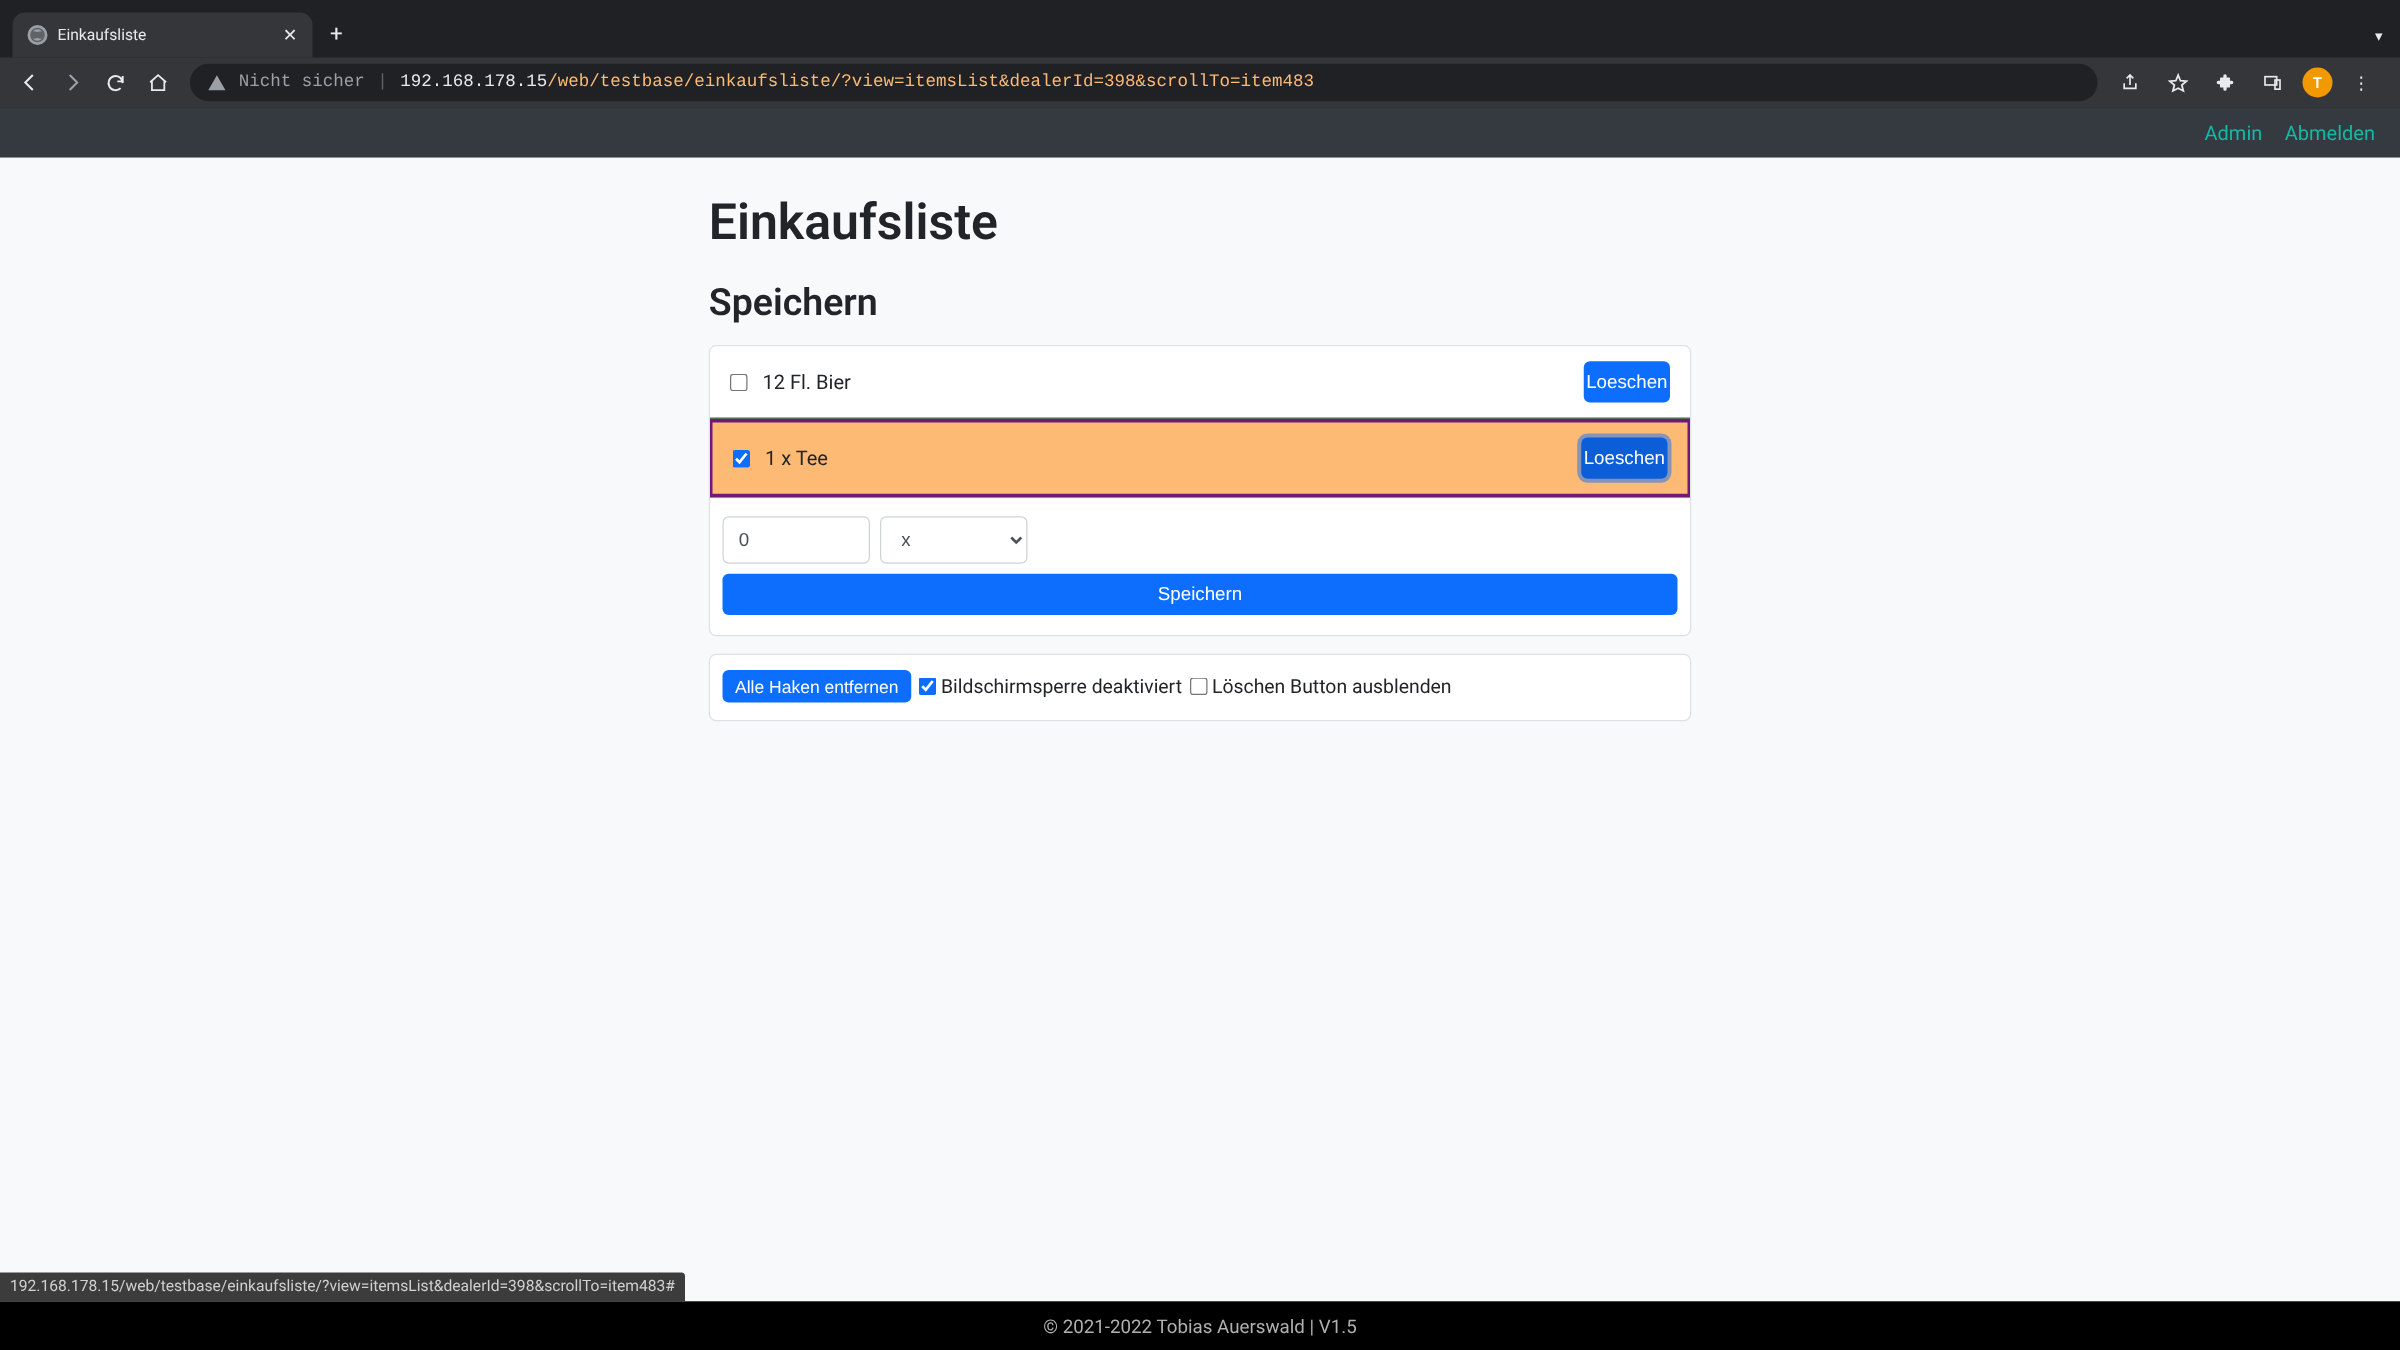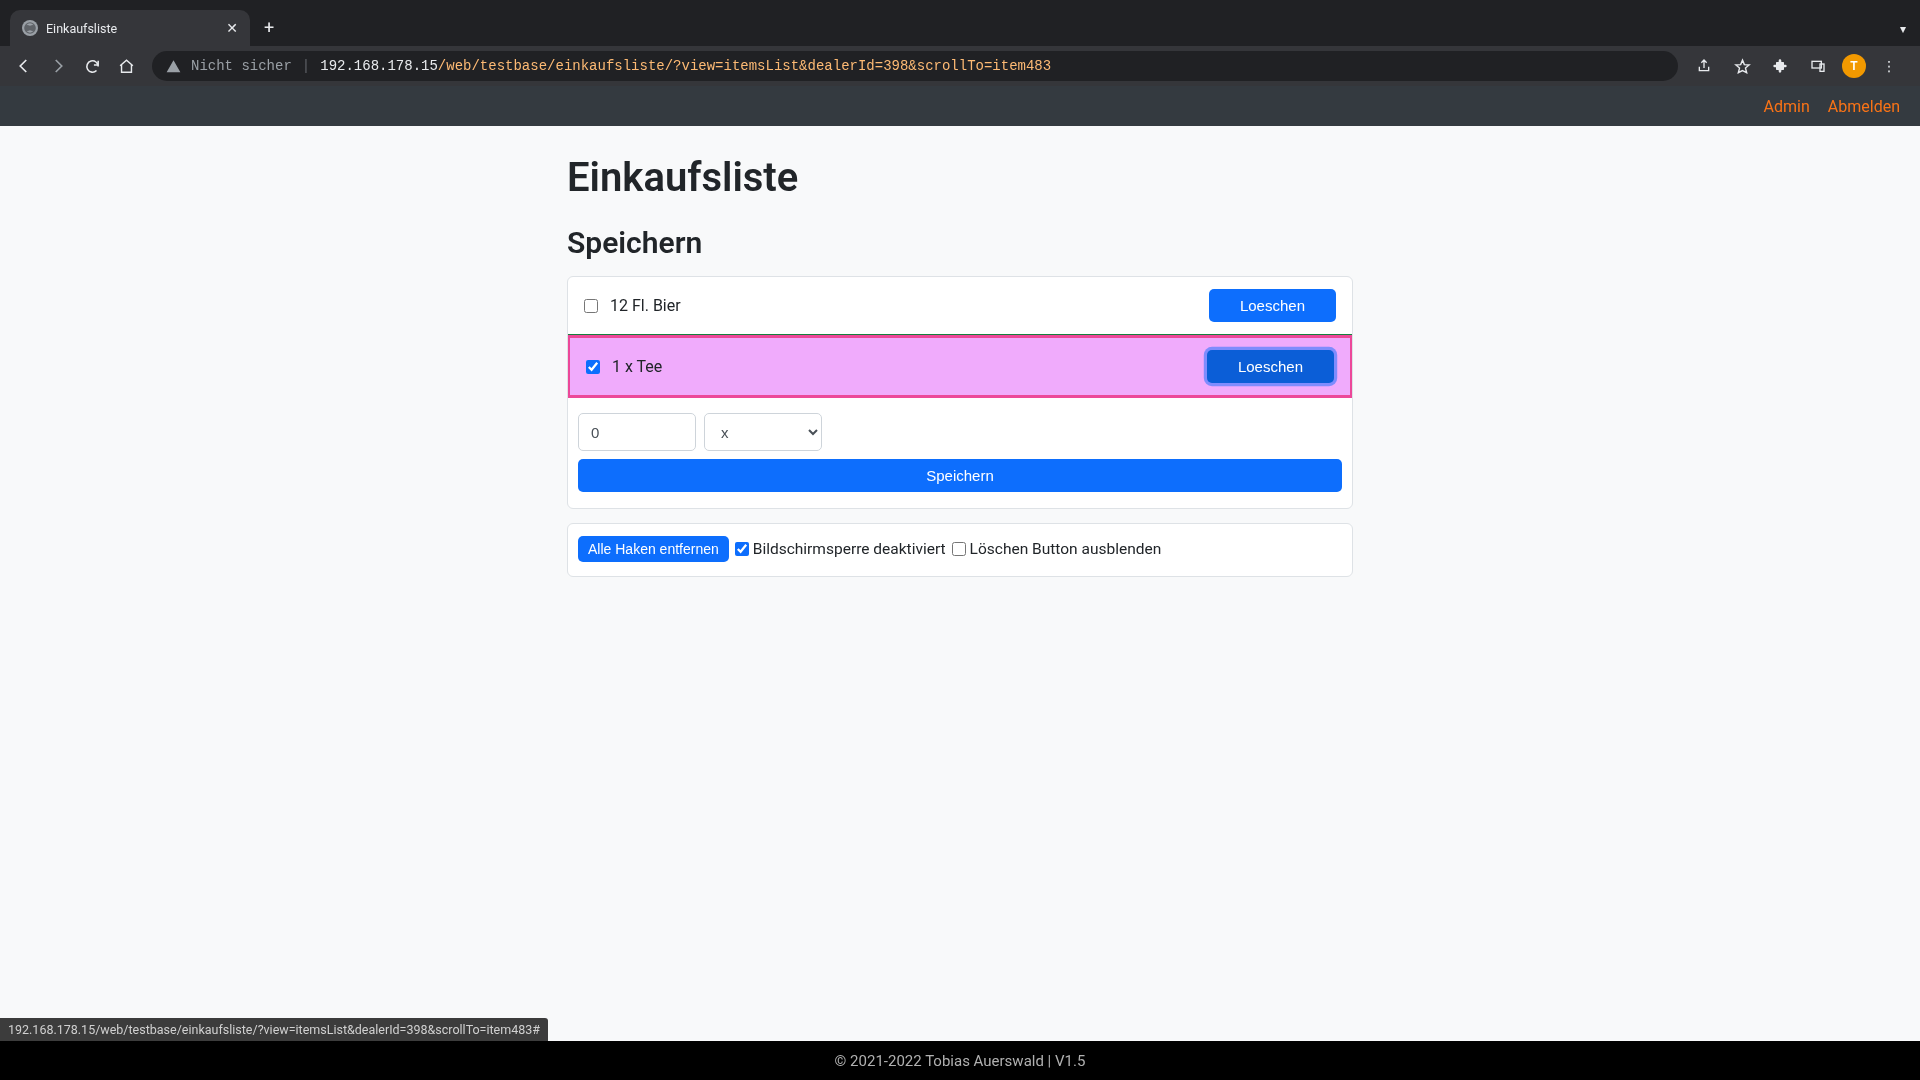--- a/index.html
+++ b/index.html
@@ -24,34 +24,34 @@
   .omnibox .sep { color: #5f6368; }
   .omnibox .urlline { white-space: nowrap; }
   .omnibox .host { color: #e8eaed; }
   .omnibox .path { color: #fdba74; }
   .right-icons { display: flex; align-items: center; gap: 10px; padding-right: 6px; }
   .avatar { width: 24px; height: 24px; border-radius: 50%; background: #f29900; color: #fff; font-size: 12px; display: flex; align-items: center; justify-content: center; font-weight: 600; }
   .dots { color: #e8eaed; letter-spacing: 2px; font-size: 14px; }
 
   
   .appbar { background: #343a40; height: 40px; display: flex; align-items: center; justify-content: flex-end; padding: 0 20px; }
-  .appbar a { color: #f97316; text-decoration: none; font-size: 16px; margin-left: 18px; cursor: pointer; }
+  .appbar a { color: #14b8a6; text-decoration: none; font-size: 16px; margin-left: 18px; cursor: pointer; }
 
   
   .page { flex: 1; background: #f8f9fa; overflow: auto; position: relative; }
   .container { width: 786px; margin: 0 auto; padding-top: 28px; }
   h1 { font-size: 40px; font-weight: 600; color: #212529; margin-bottom: 24px; }
   h2 { font-size: 30px; font-weight: 600; color: #212529; margin-bottom: 16px; }
 
   .card { background: #fff; border: 1px solid #dee2e6; border-radius: 6px; overflow: hidden; }
   .list-item { display: flex; align-items: center; padding: 12px 16px; border-bottom: 2px solid #15803d; gap: 12px; }
-  .list-item.highlight { background: #f0abfc; border: 3px solid #ec4899; margin: -1px; position: relative; }
+  .list-item.highlight { background: #fdba74; border: 3px solid #701a75; margin: -1px; position: relative; }
   .list-item input[type=checkbox] { width: 14px; height: 14px; accent-color: #0d6efd; cursor: pointer; }
   .list-item .label { flex: 1; font-size: 16px; color: #212529; }
-  .btn { background: #0d6efd; color: #fff; border: none; border-radius: 5px; padding: 8px 31px; font-size: 15px; cursor: pointer; }
+  .btn { background: #0d6efd; color: #fff; border: none; border-radius: 5px; padding: 8px 2px; font-size: 15px; cursor: pointer; }
   .btn.focused { box-shadow: 0 0 0 0.2rem rgba(13,110,253,0.5); background: #0b5ed7; }
   .btn-sm { padding: 5px 10px; font-size: 14px; }
 
   .form-row { display: flex; gap: 8px; padding: 16px 10px 8px 10px; }
   .form-row input[type=text], .form-row select { height: 38px; border: 1px solid #ced4da; border-radius: 5px; padding: 0 12px; font-size: 15px; background: #fff; color: #495057; }
   .form-row .qty { width: 118px; }
   .form-row .unit { width: 118px; }
   .form-row .article { flex: 1; }
   .form-row ::placeholder { color: #6c757d; }
   .save-row { padding: 0 10px 16px 10px; }

